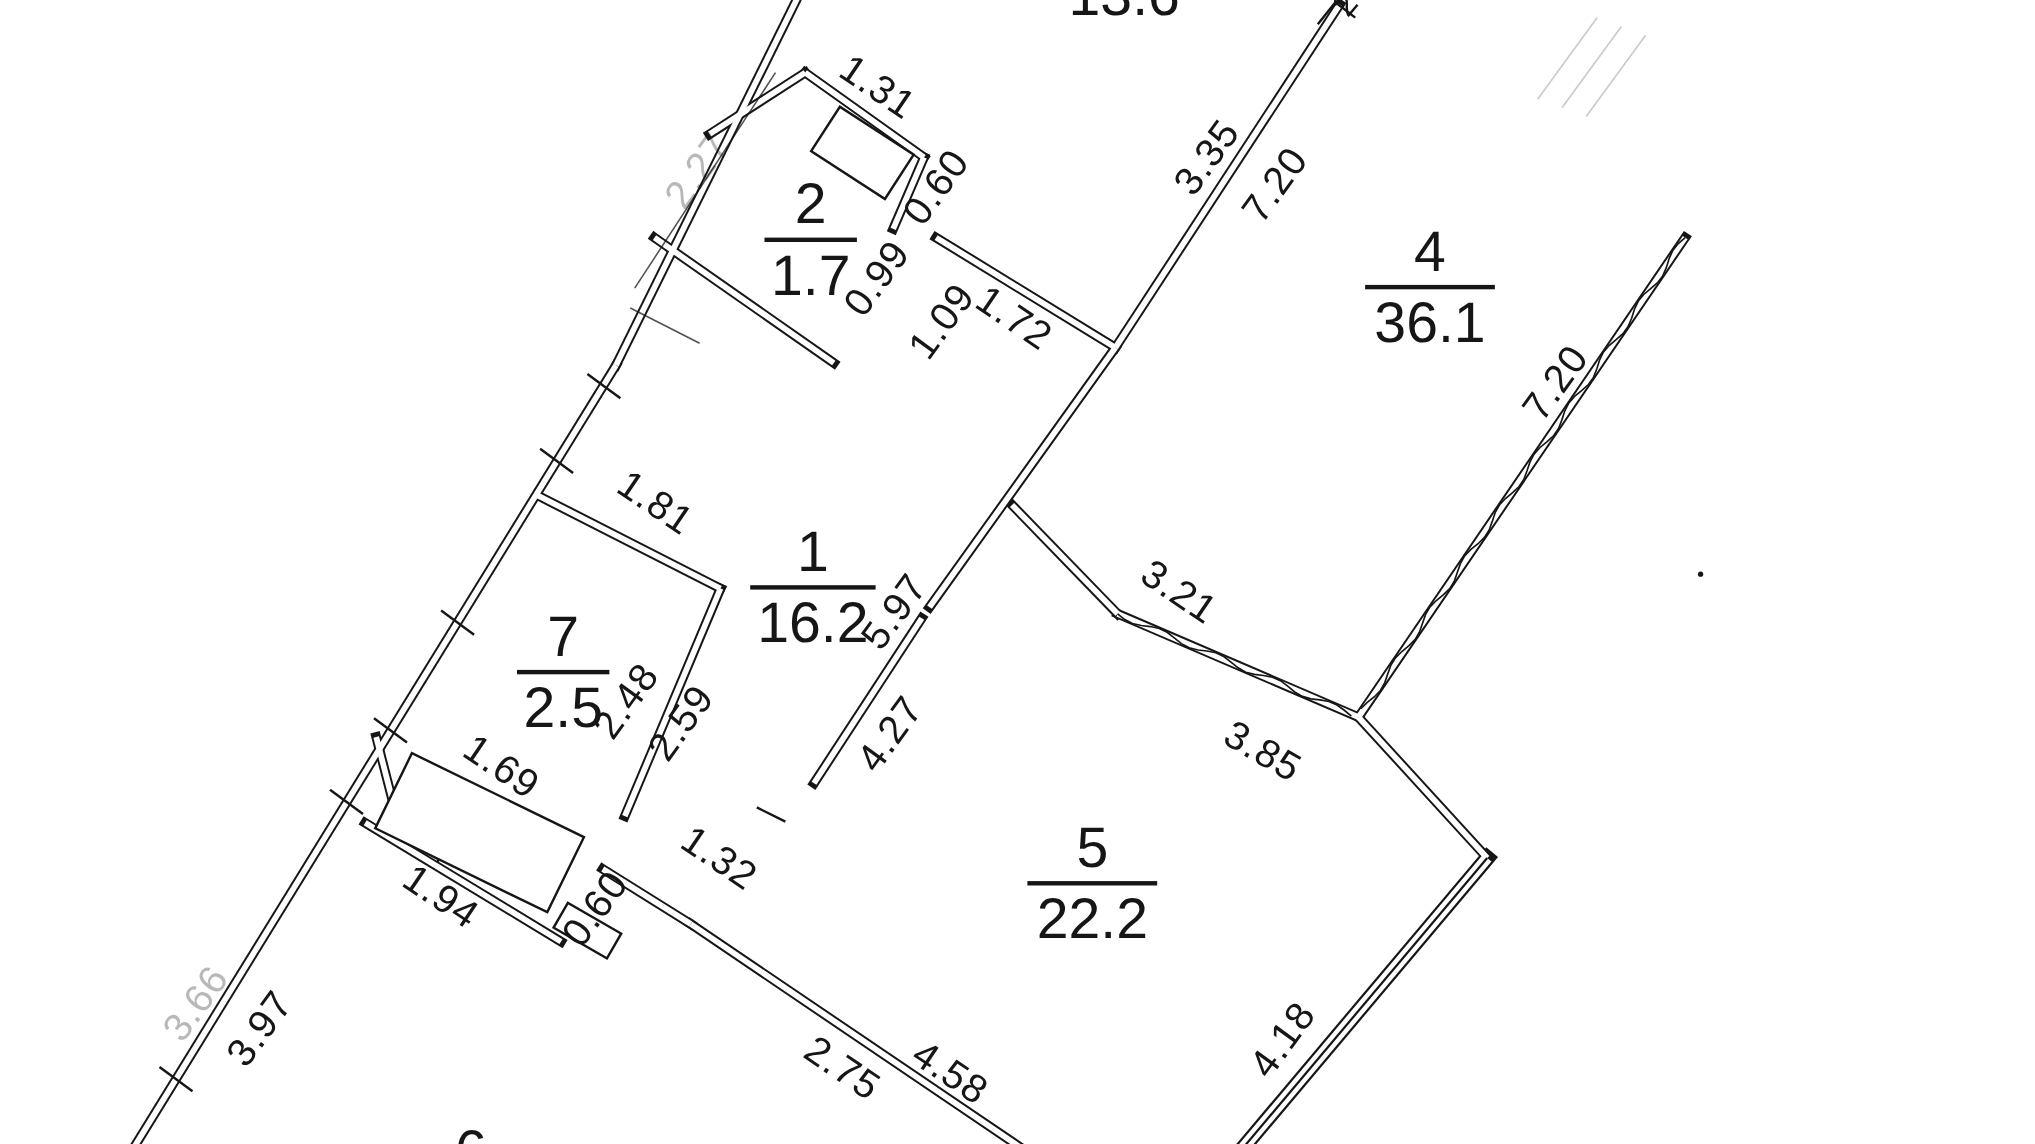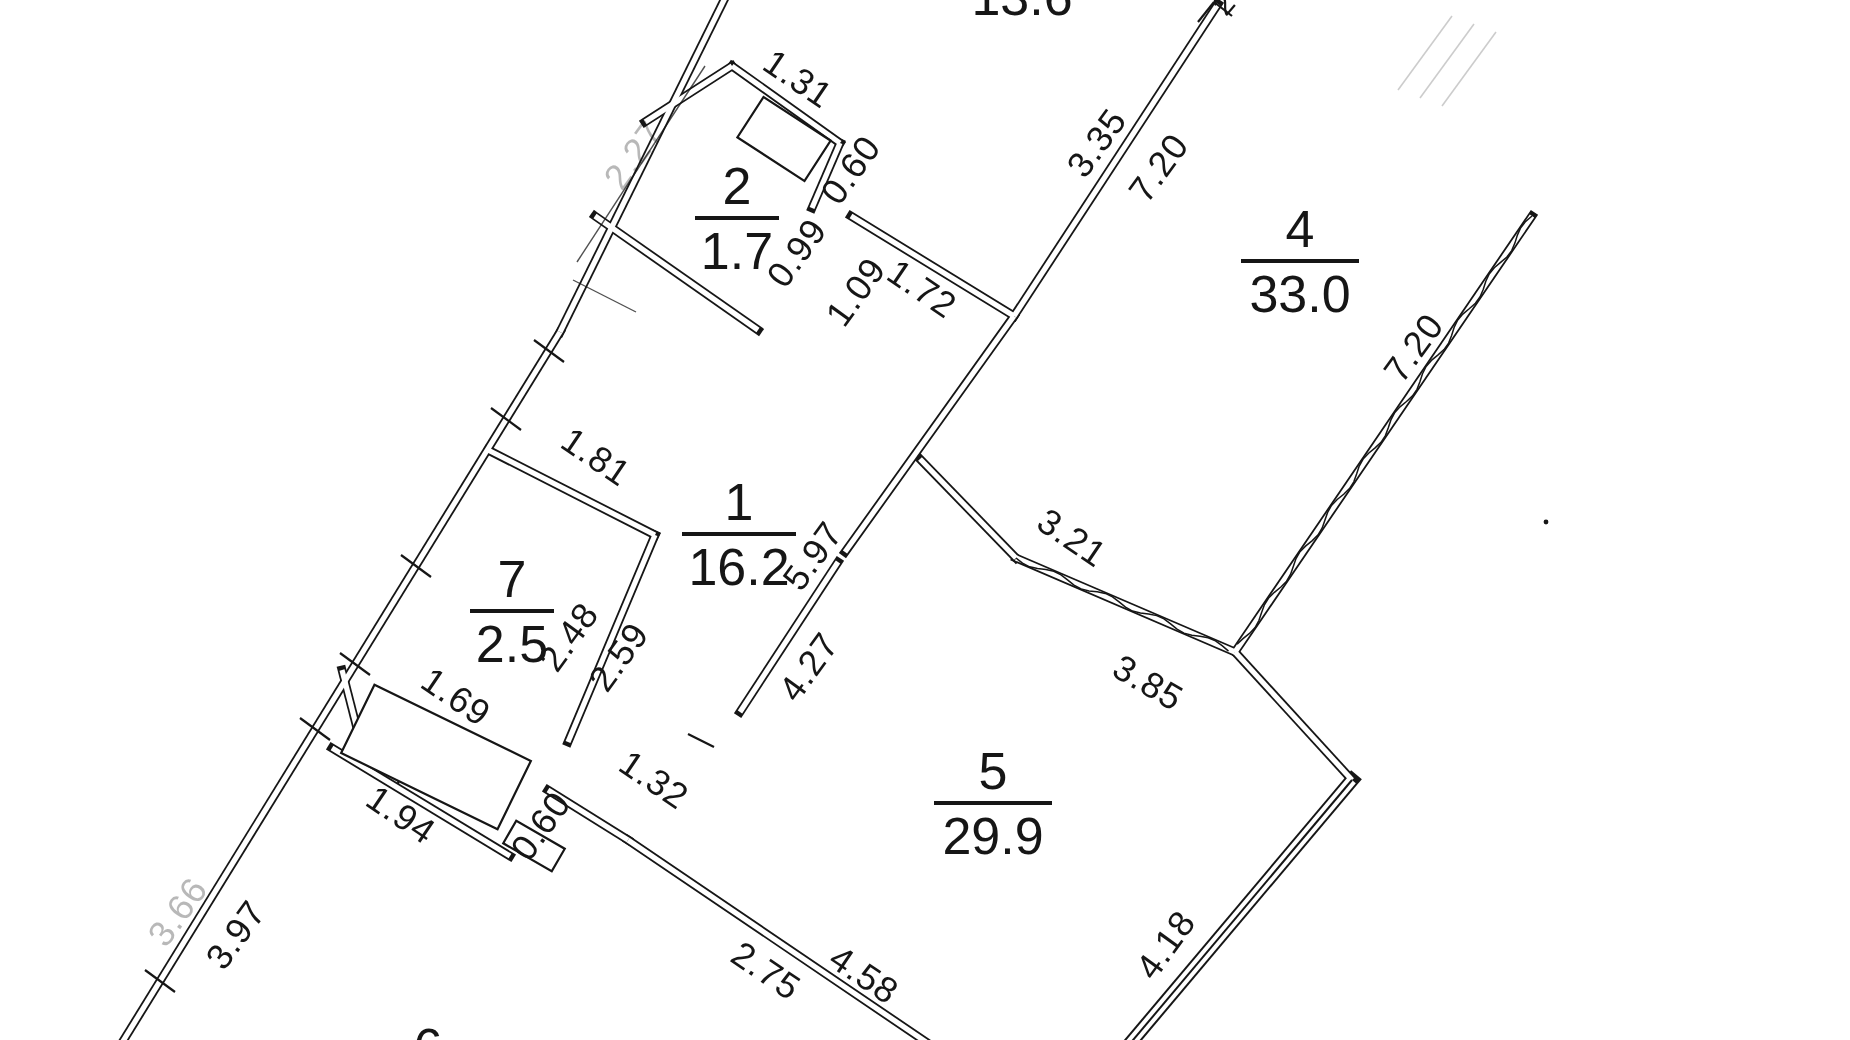--- a/index.html
+++ b/index.html
@@ -122,34 +122,34 @@
         <div>13.6</div>
       </div>
       <div class="room" style="left: 737px; top: 159px;">
         <div>2</div>
         <div class="rule" style="width: 84px;"></div>
         <div>1.7</div>
       </div>
       <div class="room" style="left: 1300px; top: 202px;">
         <div>4</div>
         <div class="rule" style="width: 118px;"></div>
-        <div>33.0</div>
+        <div>36.1</div>
       </div>
       <div class="room" style="left: 739px; top: 475px;">
         <div>1</div>
         <div class="rule" style="width: 114px;"></div>
         <div>16.2</div>
       </div>
       <div class="room" style="left: 512px; top: 552px;">
         <div>7</div>
         <div class="rule" style="width: 84px;"></div>
         <div>2.5</div>
       </div>
       <div class="room" style="left: 993px; top: 744px;">
         <div>5</div>
         <div class="rule" style="width: 118px;"></div>
-        <div>29.9</div>
+        <div>22.2</div>
       </div>
       <div class="room" style="left: 428px; top: 1020px;">
         <div>6</div>
       </div>
     </div>
 </div>
 
 </body></html>

